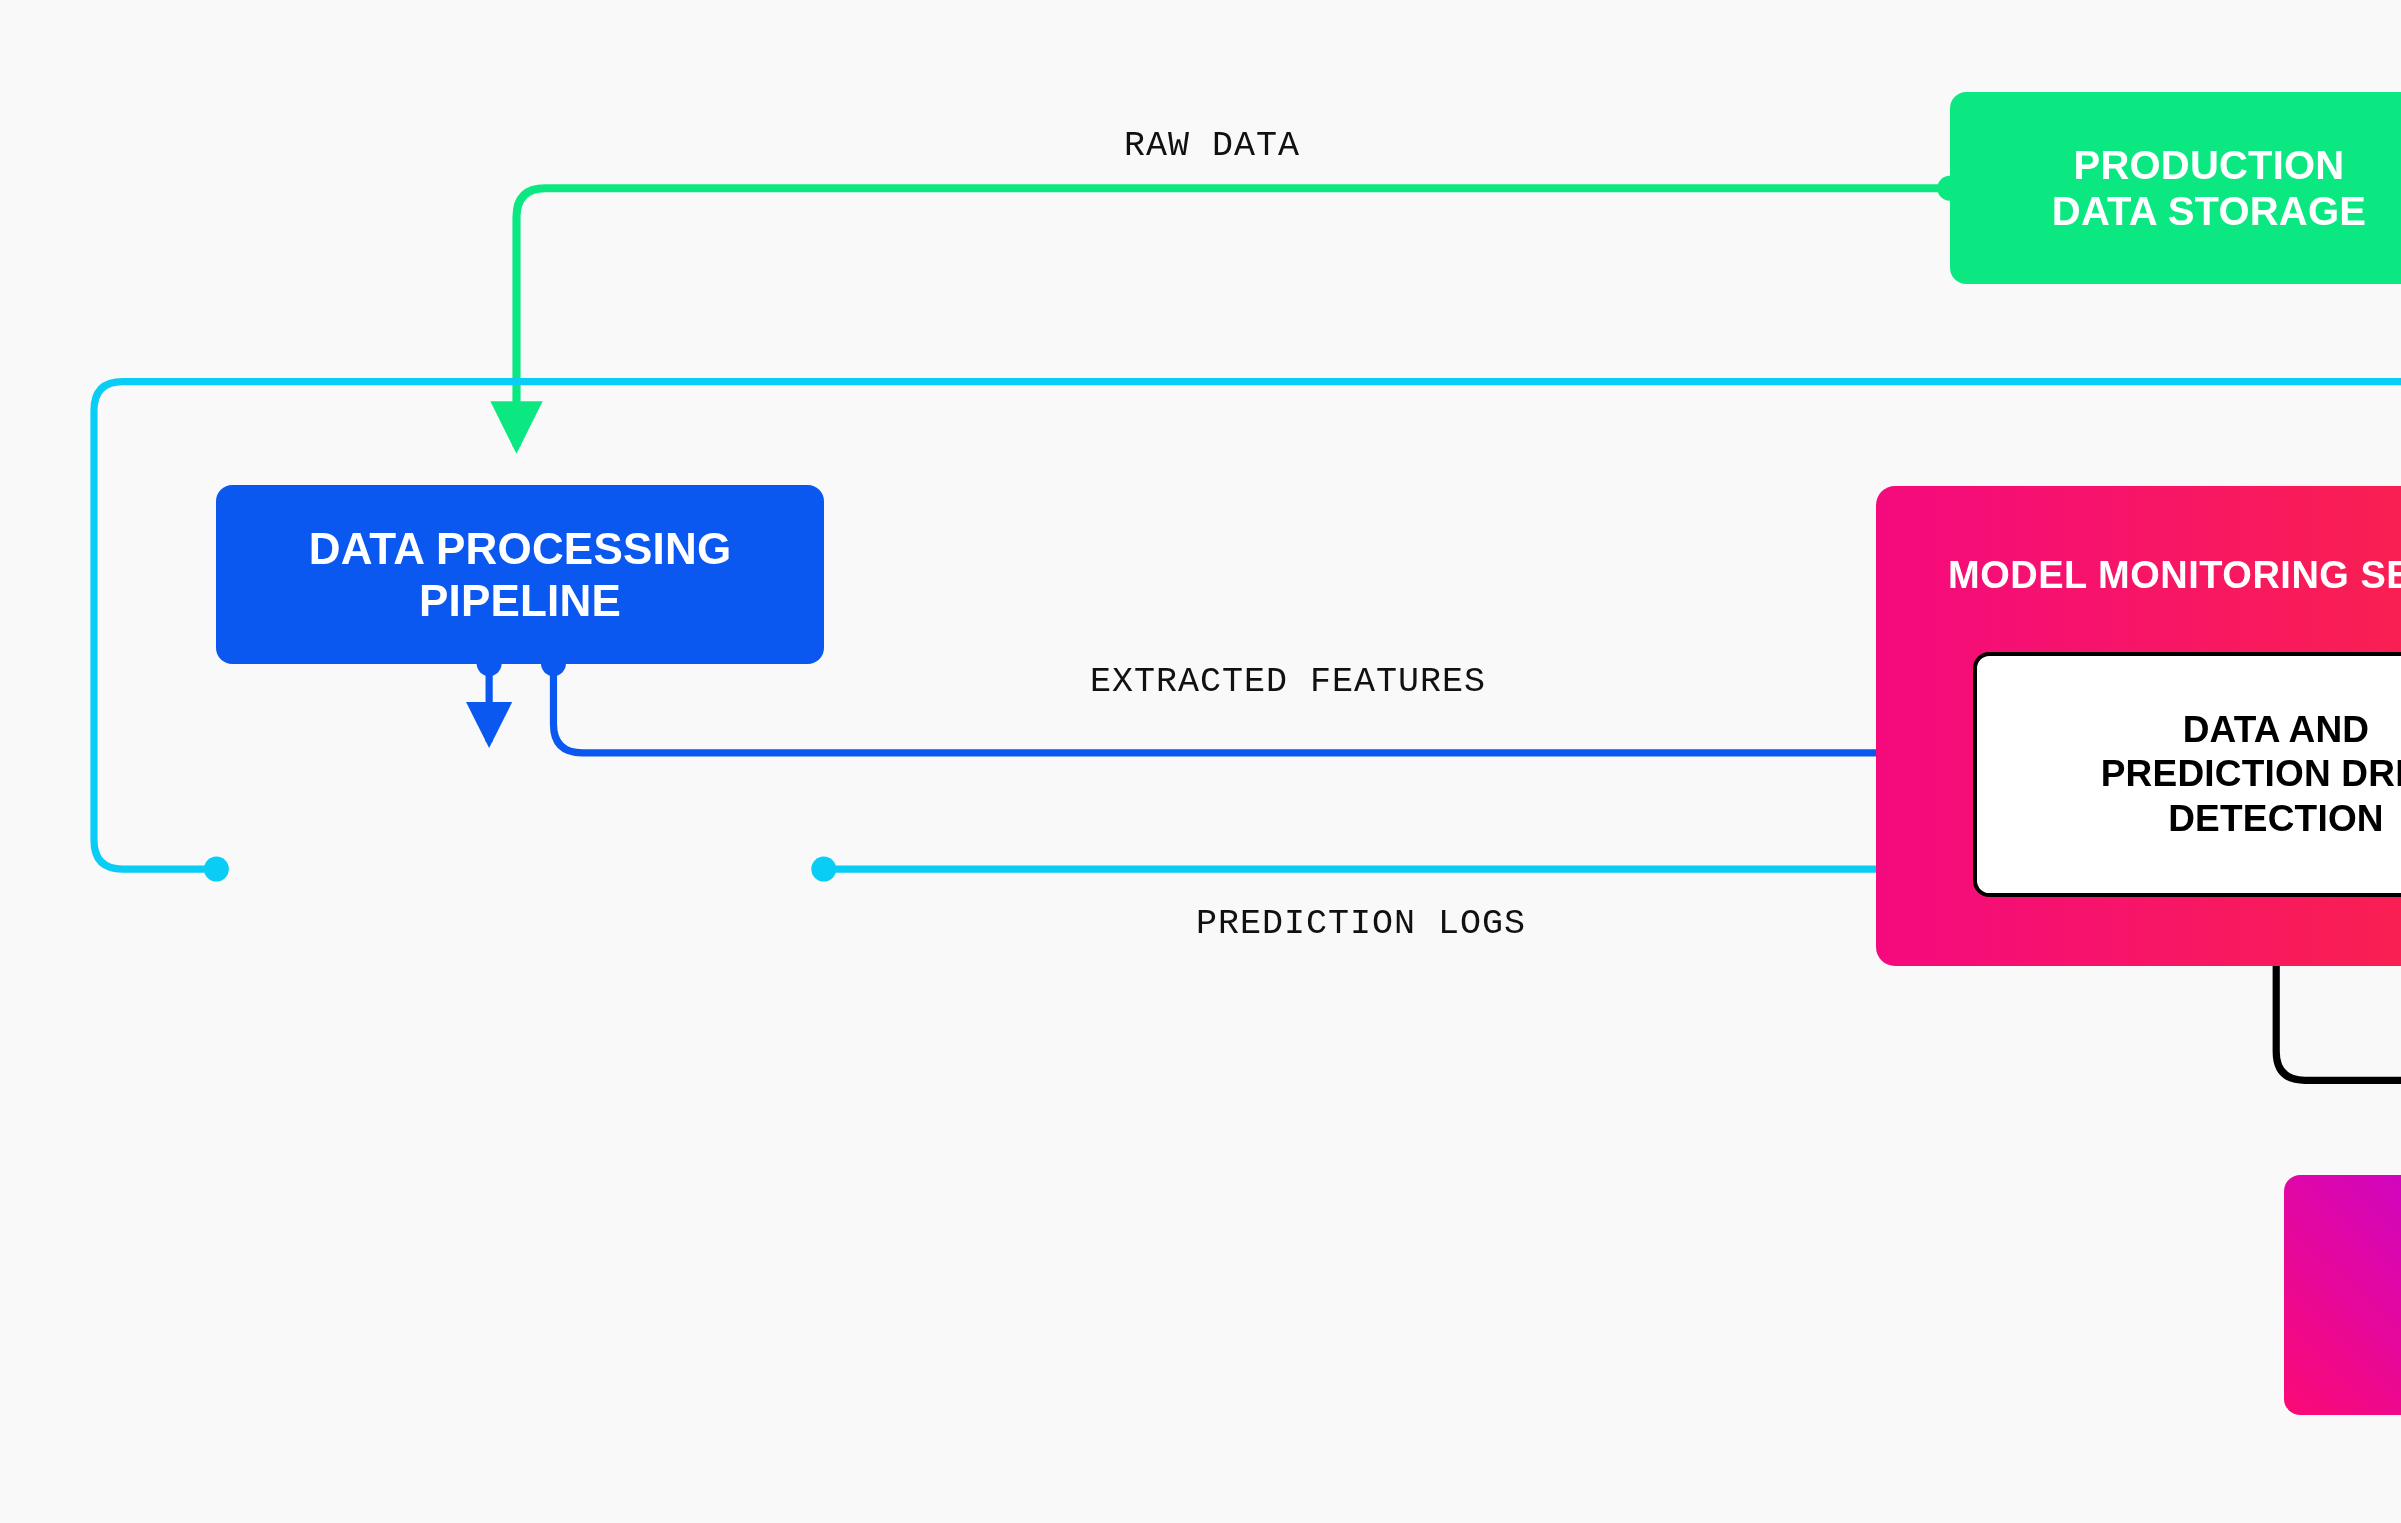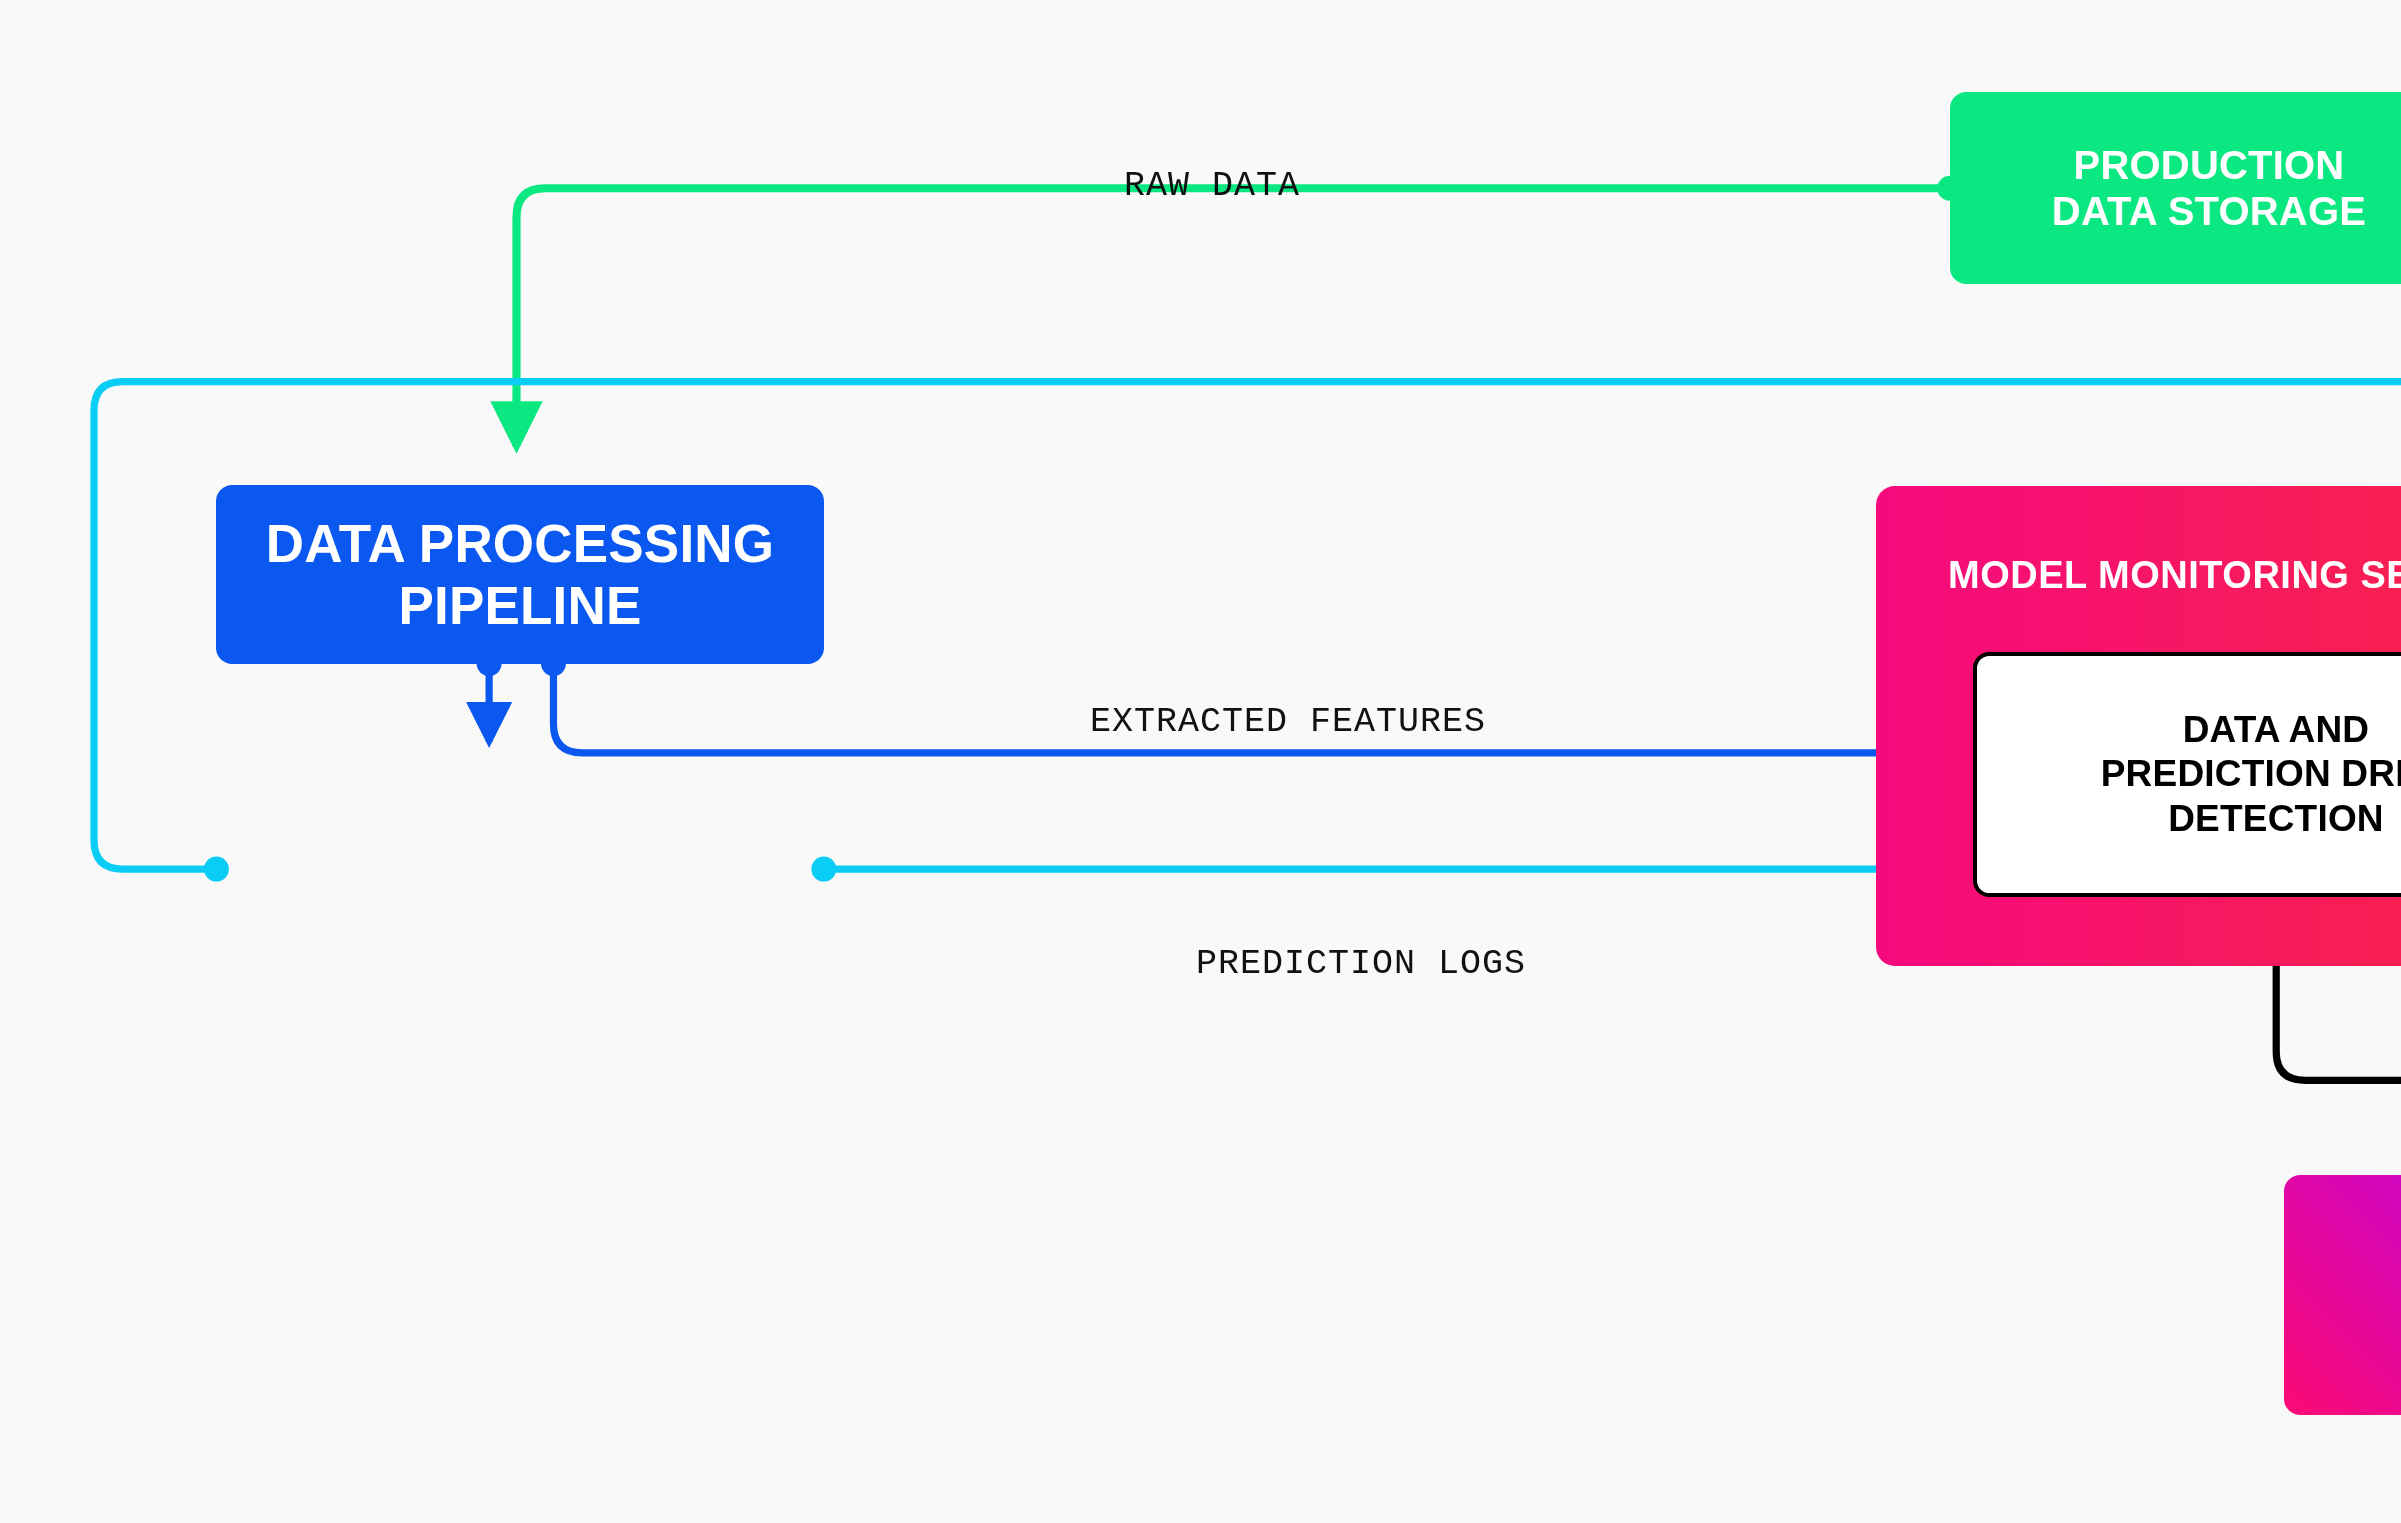--- a/index.html
+++ b/index.html
@@ -40,21 +40,21 @@
 
   
   #node-production-data-storage {
     left: 1950px; top: 92px; width: 518px; height: 192px;
     background: #0be881;
     font-size: 40px;
   }
   #node-data-processing-pipeline {
     left: 216px; top: 485px; width: 608px; height: 179px;
     background: #0a58f0;
-    font-size: 53px;
+    font-size: 44px;
   }
   #node-batch-prediction-service {
     left: 216px; top: 773px; width: 608px; height: 192px;
     background: #09cdf5;
     font-size: 40px;
   }
   #node-model-monitoring-service {
     left: 1876px; top: 486px; width: 1419px; height: 480px;
     background: linear-gradient(90deg, #f50a7e 0%, #fa2447 46%, #fb5005 100%);
     border-radius: 19px;
@@ -93,21 +93,20 @@
     font-size: 40px;
   }
 
   .edge-label {
     position: absolute;
     color: #111111;
     font-family: "Liberation Mono", monospace;
     font-size: 35px;
     letter-spacing: 1px;
     white-space: nowrap;
-    margin-top: 40px;
   }
   #label-raw-data      { left: 1124px; top: 126px; }
   #label-extracted-features { left: 1090px; top: 662px; }
   #label-prediction-logs    { left: 1196px; top: 904px; }
 </style>
 </head>
 <body>
 
 <div id="canvas">
 

